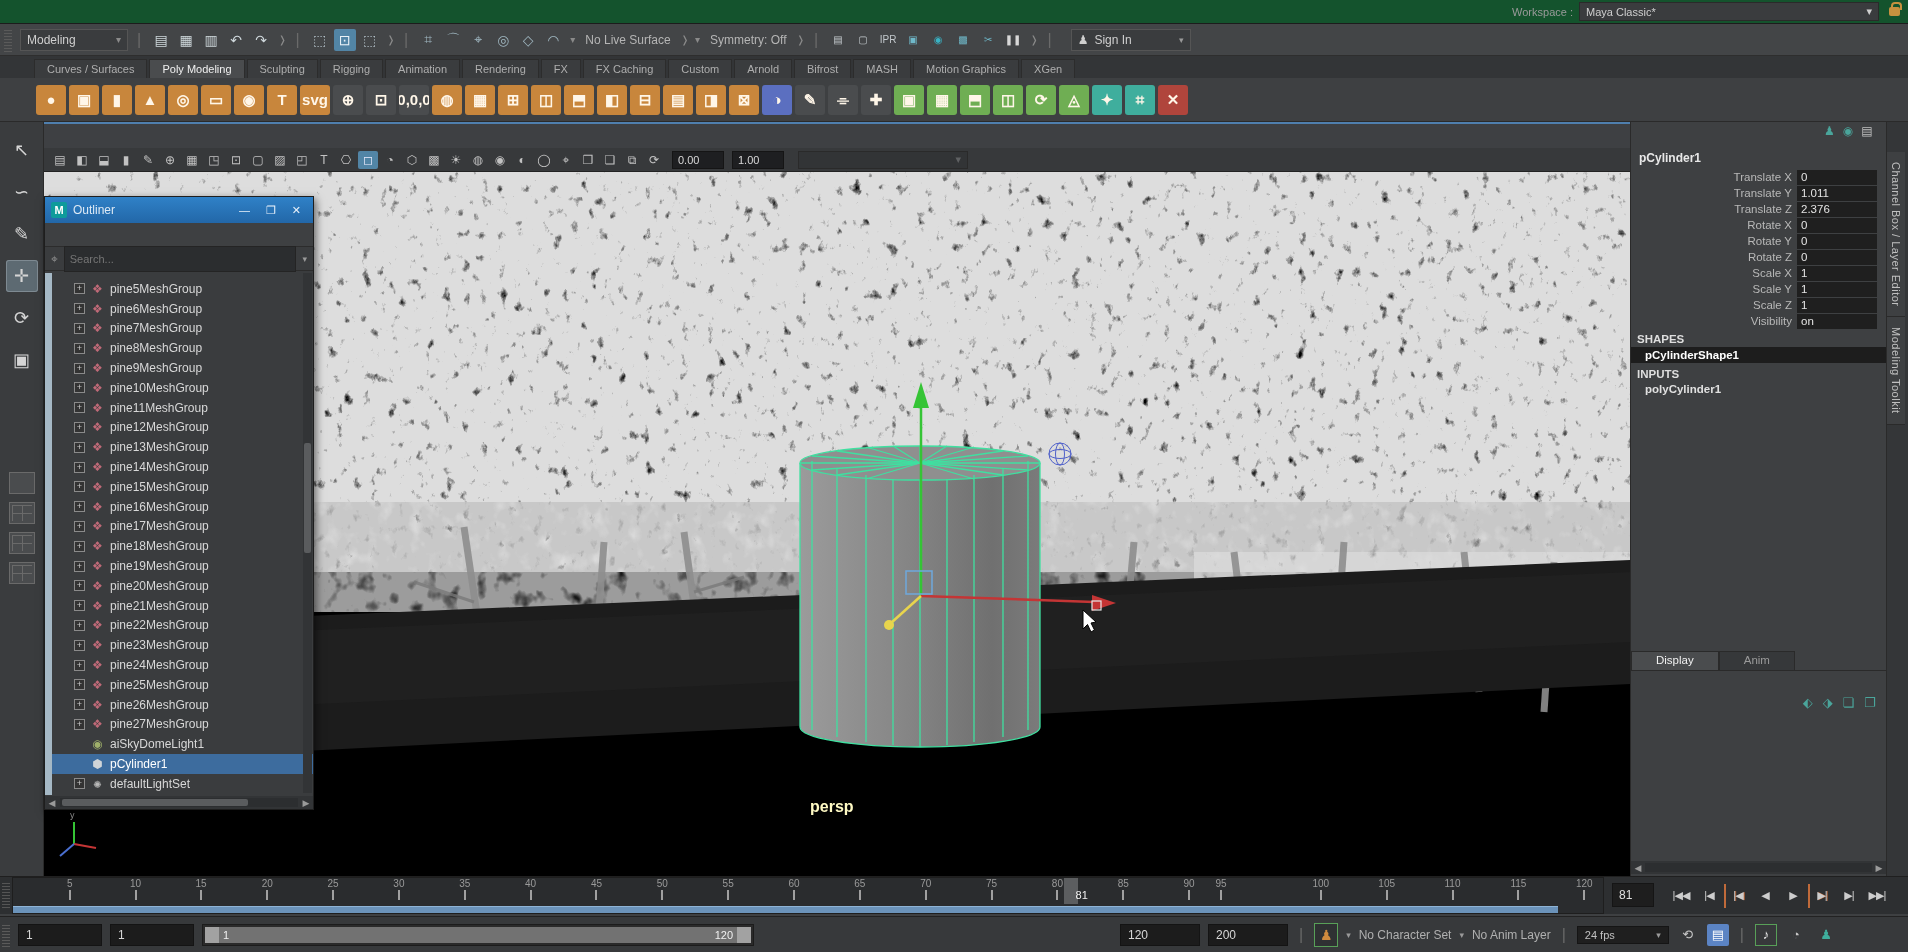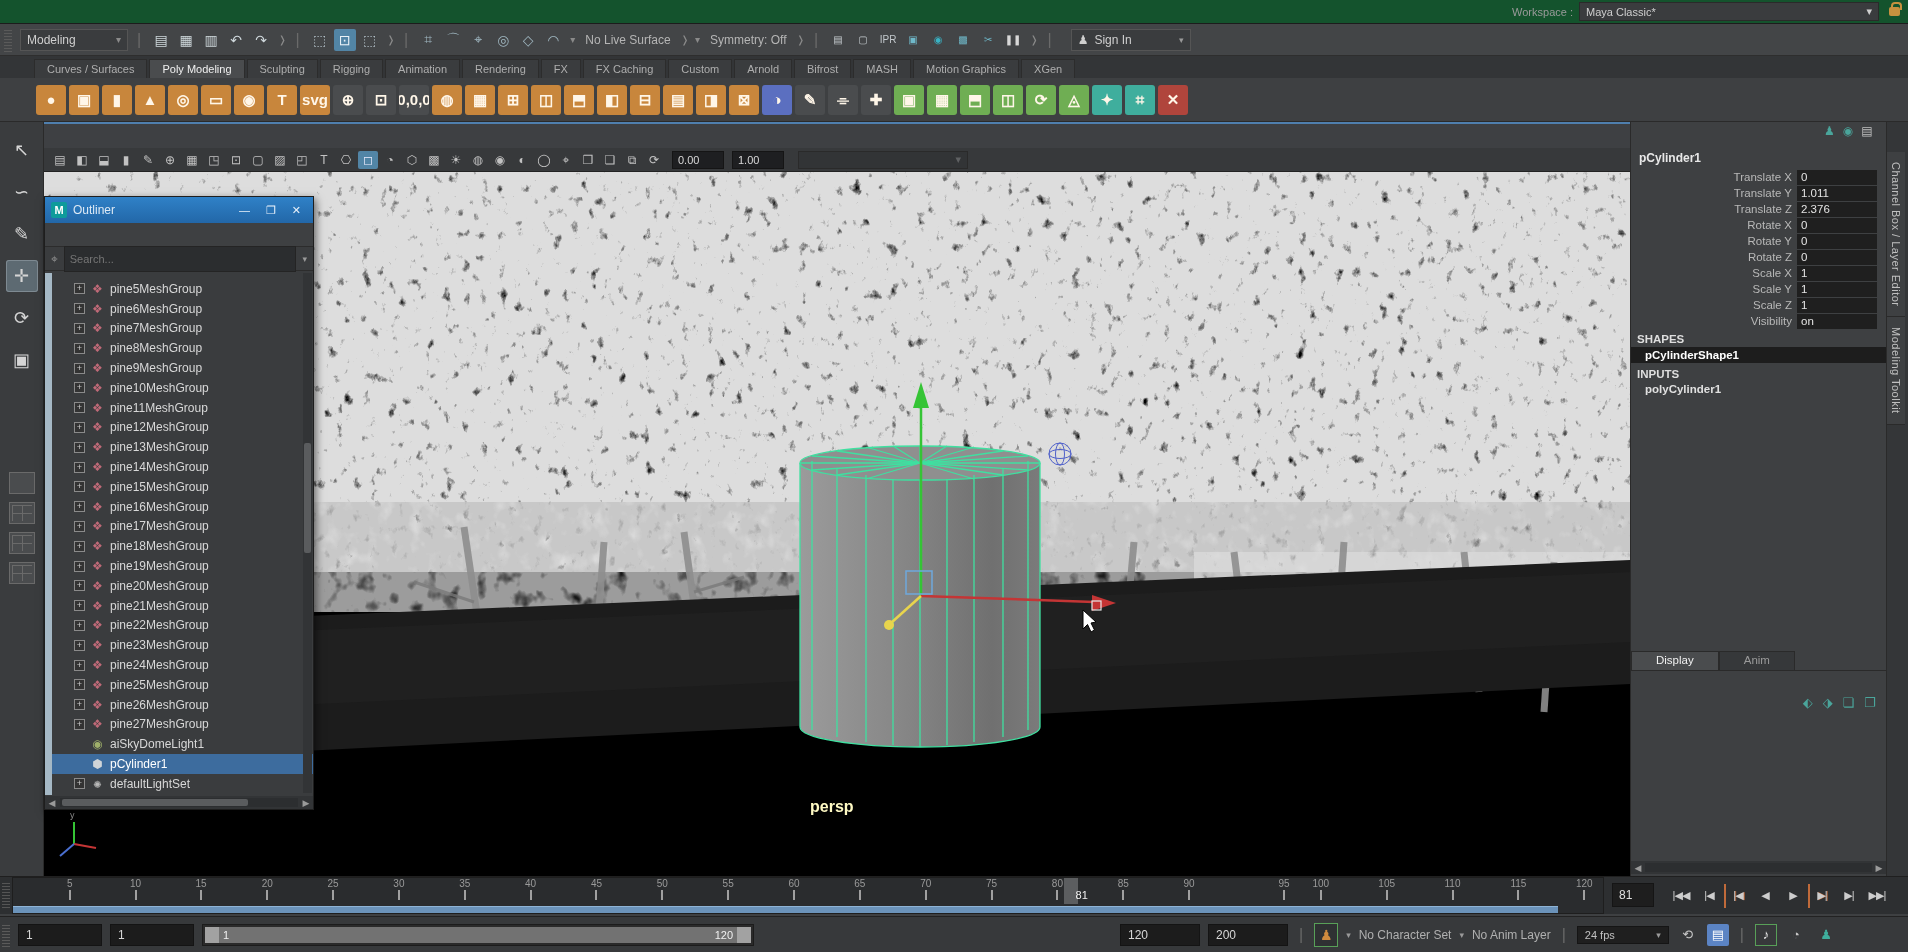--- a/index.html
+++ b/index.html
@@ -856,21 +856,21 @@
             <span class="tick-mark"></span>
           </div>
           <div class="tick" style="left: 1110.28px;">
             <span class="tick-num">85</span>
             <span class="tick-mark"></span>
           </div>
           <div class="tick" style="left: 1176.13px;">
             <span class="tick-num">90</span>
             <span class="tick-mark"></span>
           </div>
-          <div class="tick" style="left: 1271px;">
+          <div class="tick" style="left: 1208px;">
             <span class="tick-num">95</span>
             <span class="tick-mark"></span>
           </div>
           <div class="tick" style="left: 1307.83px;">
             <span class="tick-num">100</span>
             <span class="tick-mark"></span>
           </div>
           <div class="tick" style="left: 1373.68px;">
             <span class="tick-num">105</span>
             <span class="tick-mark"></span>

